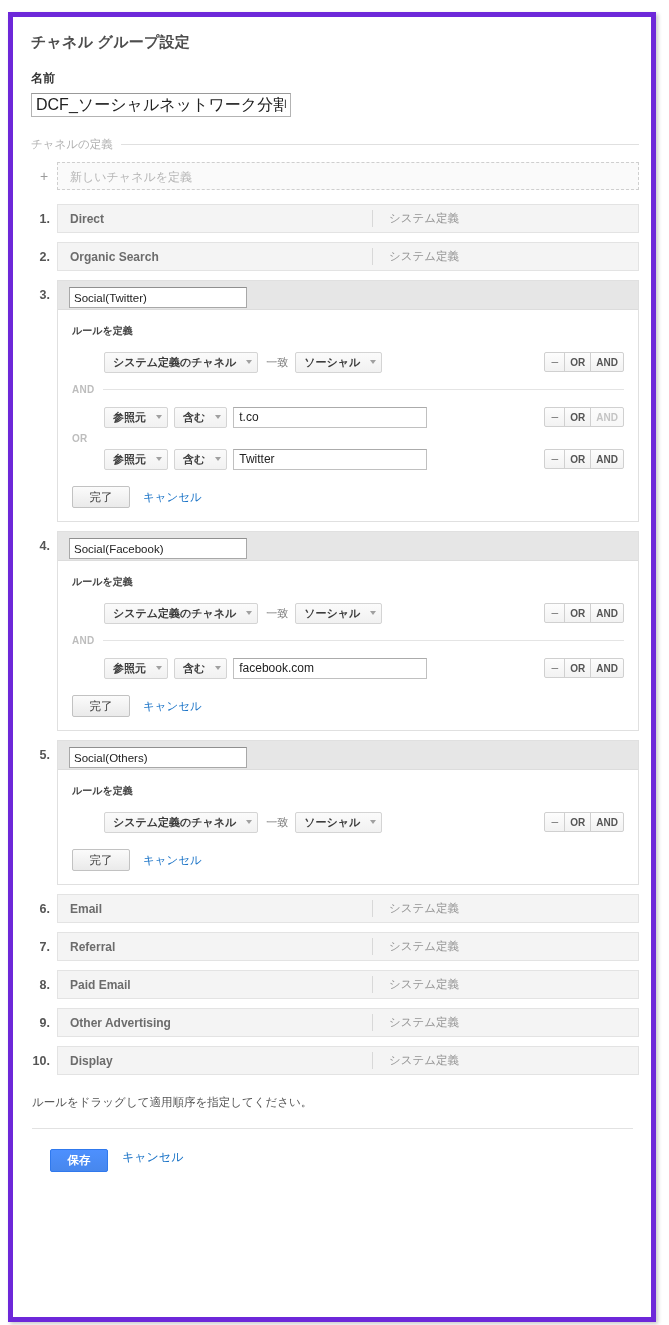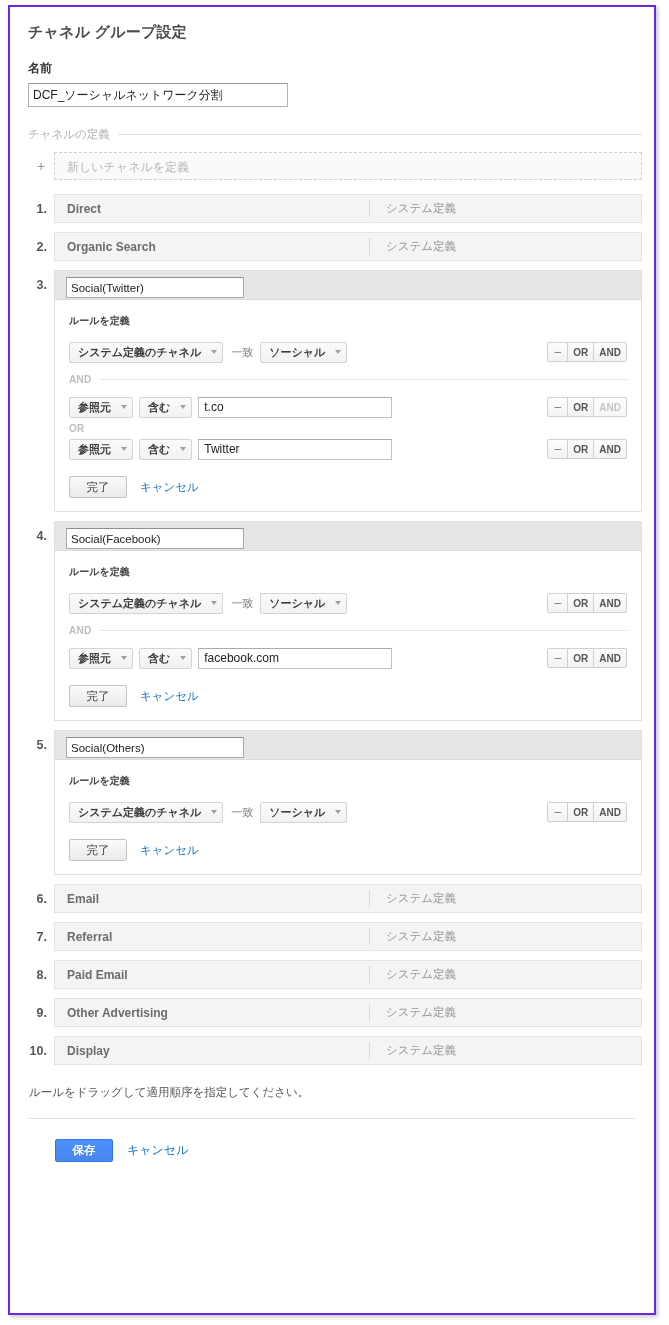--- a/index.html
+++ b/index.html
@@ -14,25 +14,25 @@
     font-family: "Liberation Sans", "DejaVu Sans", sans-serif;
     font-size: 12px;
     color: #444;
     -webkit-font-smoothing: antialiased;
   }
 
   
   #page-frame {
     position: absolute;
     left: 8px;
-    top: 5px;
+    top: 12px;
     width: 648px;
     height: 1310px;
     background: #fff;
-    border: 2px solid #6d28d9;
+    border: 5px solid #6d28d9;
     box-shadow: 2px 2px 4px rgba(0,0,0,0.22);
     box-sizing: border-box;
     overflow: hidden;
   }
 
   #inner {
     position: relative;
     padding: 14px 12px 0 13px;
     box-sizing: border-box;
     height: 100%;
@@ -54,21 +54,21 @@
     margin: 0 0 6px 5px;
   }
 
   .name-input {
     display: block;
     margin-left: 5px;
     width: 250px;
     height: 20px;
     padding: 1px 4px;
     font-family: "Liberation Sans", sans-serif;
-    font-size: 12px;
+    font-size: 16px;
     color: #222;
     border: 1px solid #b3b3b3;
     border-top-color: #9a9a9a;
     background: #fff;
     box-sizing: content-box;
     outline: none;
   }
 
   
   .section-legend {
@@ -193,21 +193,21 @@
     margin: 0 0 13px 0;
   }
 
   
   .rule-row {
     display: flex;
     align-items: center;
     height: 22px;
     margin-bottom: 0;
   }
-  .rule-left { display: flex; align-items: center; flex: 1 1 auto; min-width: 0; }
+  .rule-left { display: flex; align-items: center; flex: 1 1 auto; min-width: 0; margin-left: 32px; }
 
   .ddl {
     display: inline-flex;
     align-items: center;
     justify-content: space-between;
     height: 21px;
     padding: 0 5px 0 8px;
     background: #f6f6f6;
     background-image: linear-gradient(#fbfbfb, #f1f1f1);
     border: 1px solid #d4d4d4;
@@ -336,22 +336,22 @@
     font-size: 11.5px;
     color: #555;
   }
   .footer-rule {
     margin: 18px 6px 0 6px;
     height: 1px;
     background: #e2e2e2;
   }
   .footer-actions {
     display: flex;
-    align-items: center;
-    margin: 20px 0 0 32px;
+    align-items: flex-start;
+    margin: 20px 0 0 24px;
   }
   .btn-save {
     min-width: 58px;
     height: 23px;
     padding: 0 12px;
     background: #4688f1;
     background-image: linear-gradient(#4d90fe, #4787ed);
     border: 1px solid #3079ed;
     border-radius: 2px;
     font-family: "Liberation Sans", sans-serif;

